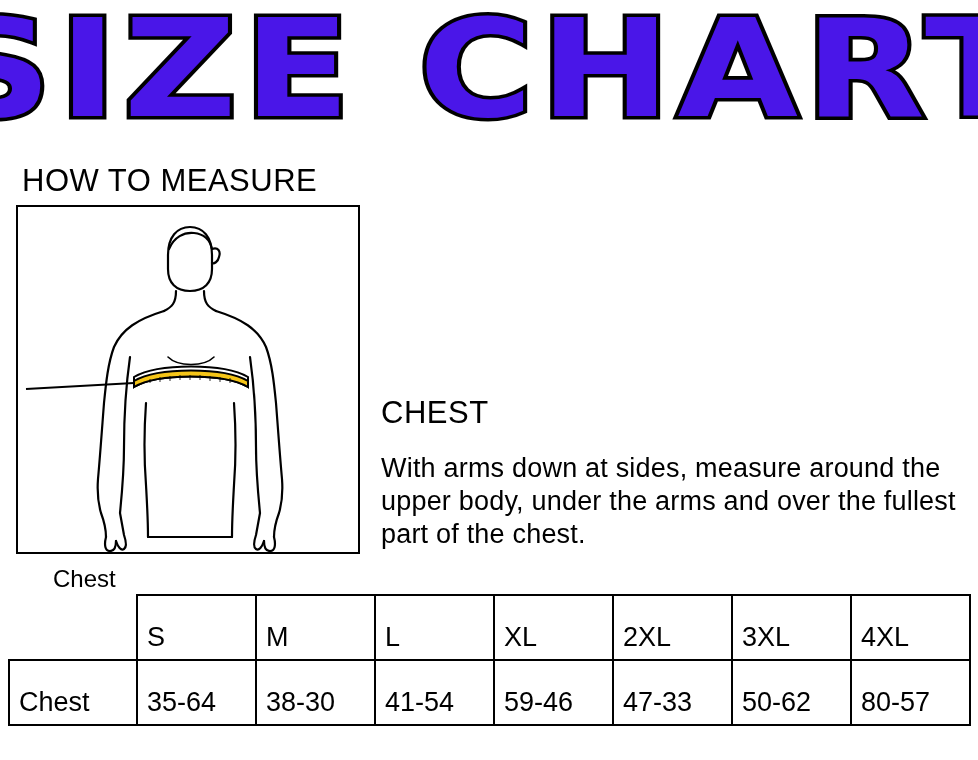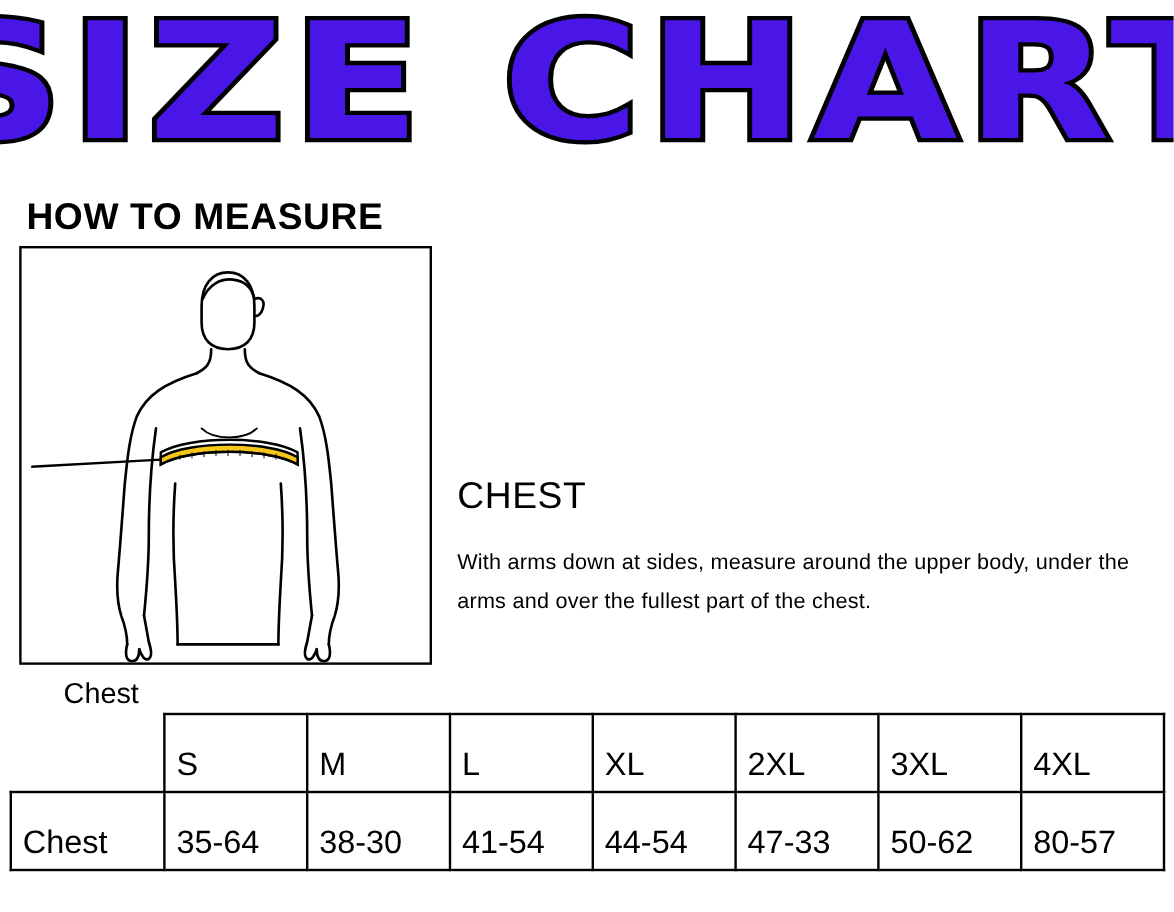--- a/index.html
+++ b/index.html
@@ -38,21 +38,21 @@
     transform-origin: 50% 50%;
     white-space: nowrap;
   }
 
   
   .howto {
     position: absolute;
     left: 22px;
     top: 163px;
     font-size: 31px;
-    font-weight: bold;
+    font-weight: normal;
     letter-spacing: 0.5px;
     color: #000;
   }
 
   
   .figure-box {
     position: absolute;
     left: 16px;
     top: 205px;
     width: 344px;
@@ -80,21 +80,21 @@
     left: 381px;
     top: 395px;
     font-size: 31px;
     letter-spacing: 0.5px;
   }
   .desc-body {
     position: absolute;
     left: 381px;
     top: 452px;
     width: 590px;
-    font-size: 18px;
+    font-size: 27px;
     line-height: 33px;
     letter-spacing: 0.2px;
   }
 
   
   .size-table {
     position: absolute;
     left: 8px;
     top: 594px;
     width: 962px;
@@ -201,19 +201,19 @@
       <td class="bordered col-size">XL</td>
       <td class="bordered col-size">2XL</td>
       <td class="bordered col-size">3XL</td>
       <td class="bordered col-size">4XL</td>
     </tr>
     <tr>
       <td class="bordered col-label">Chest</td>
       <td class="bordered col-size">35-64</td>
       <td class="bordered col-size">38-30</td>
       <td class="bordered col-size">41-54</td>
-      <td class="bordered col-size">44-54</td>
+      <td class="bordered col-size">59-46</td>
       <td class="bordered col-size">47-33</td>
       <td class="bordered col-size">50-62</td>
       <td class="bordered col-size">80-57</td>
     </tr>
   </tbody>
 </table>
 
 </body></html>

